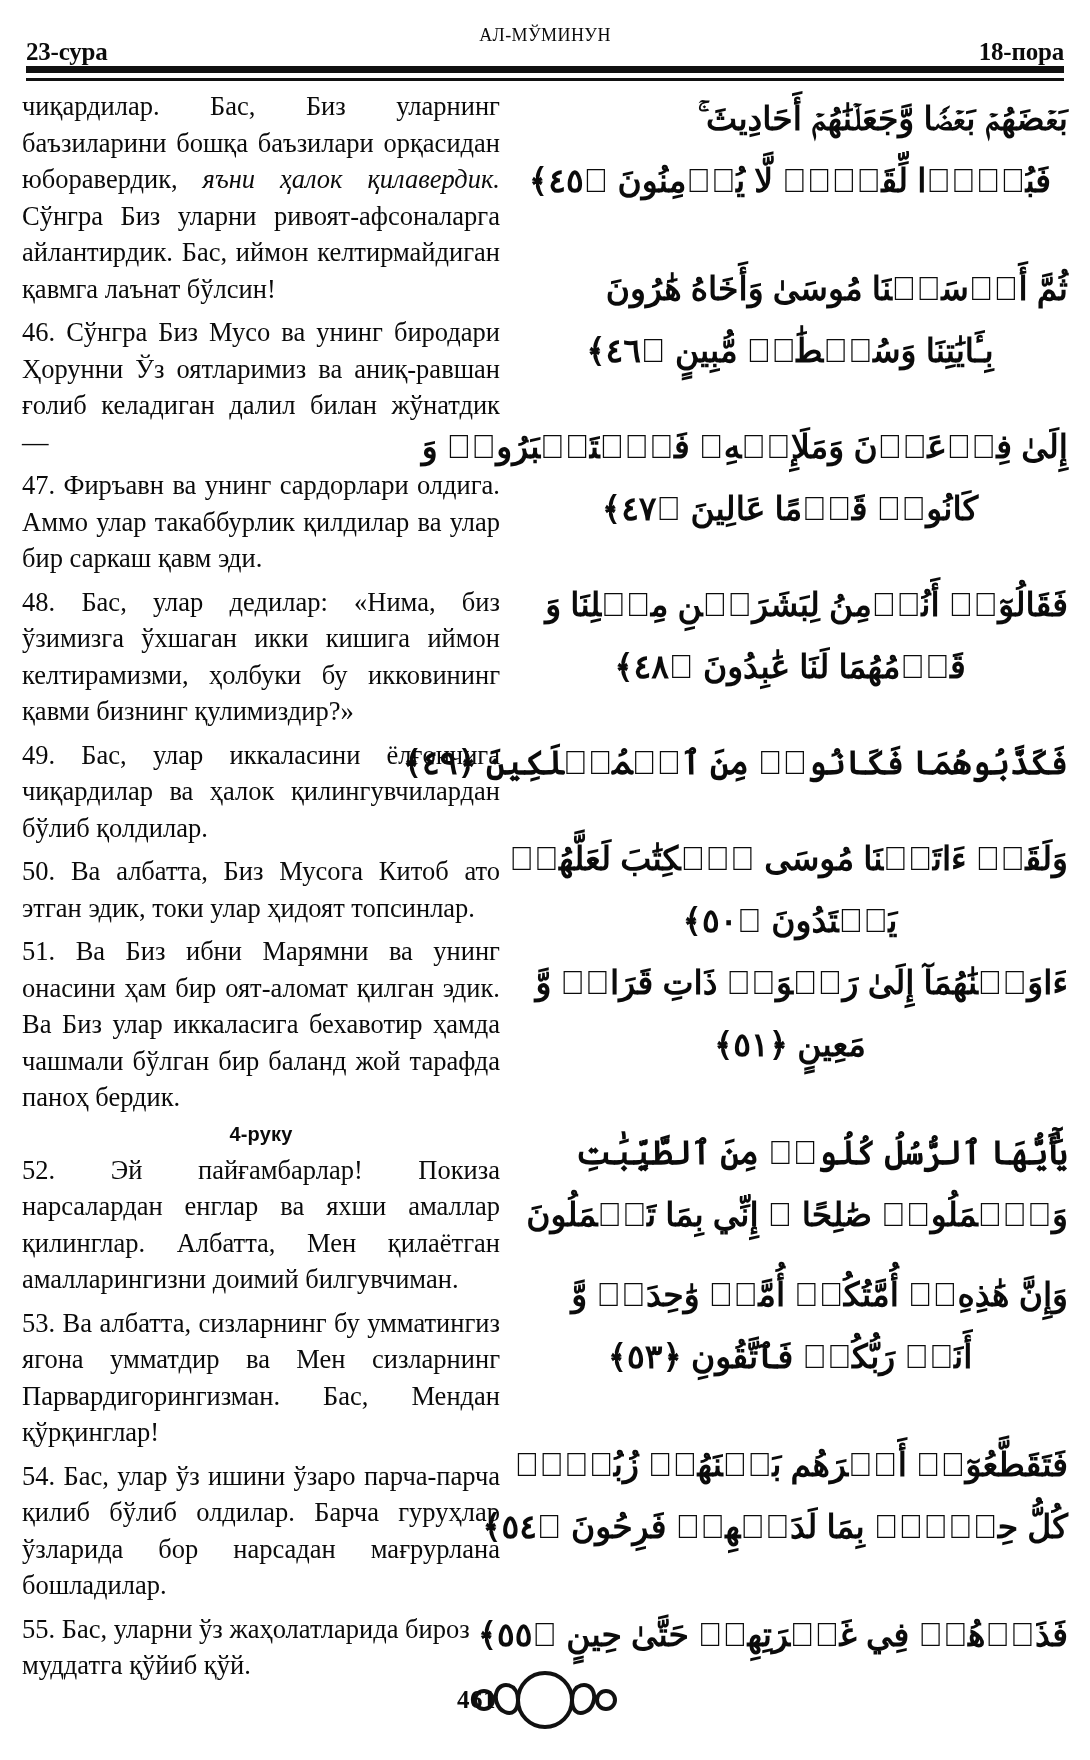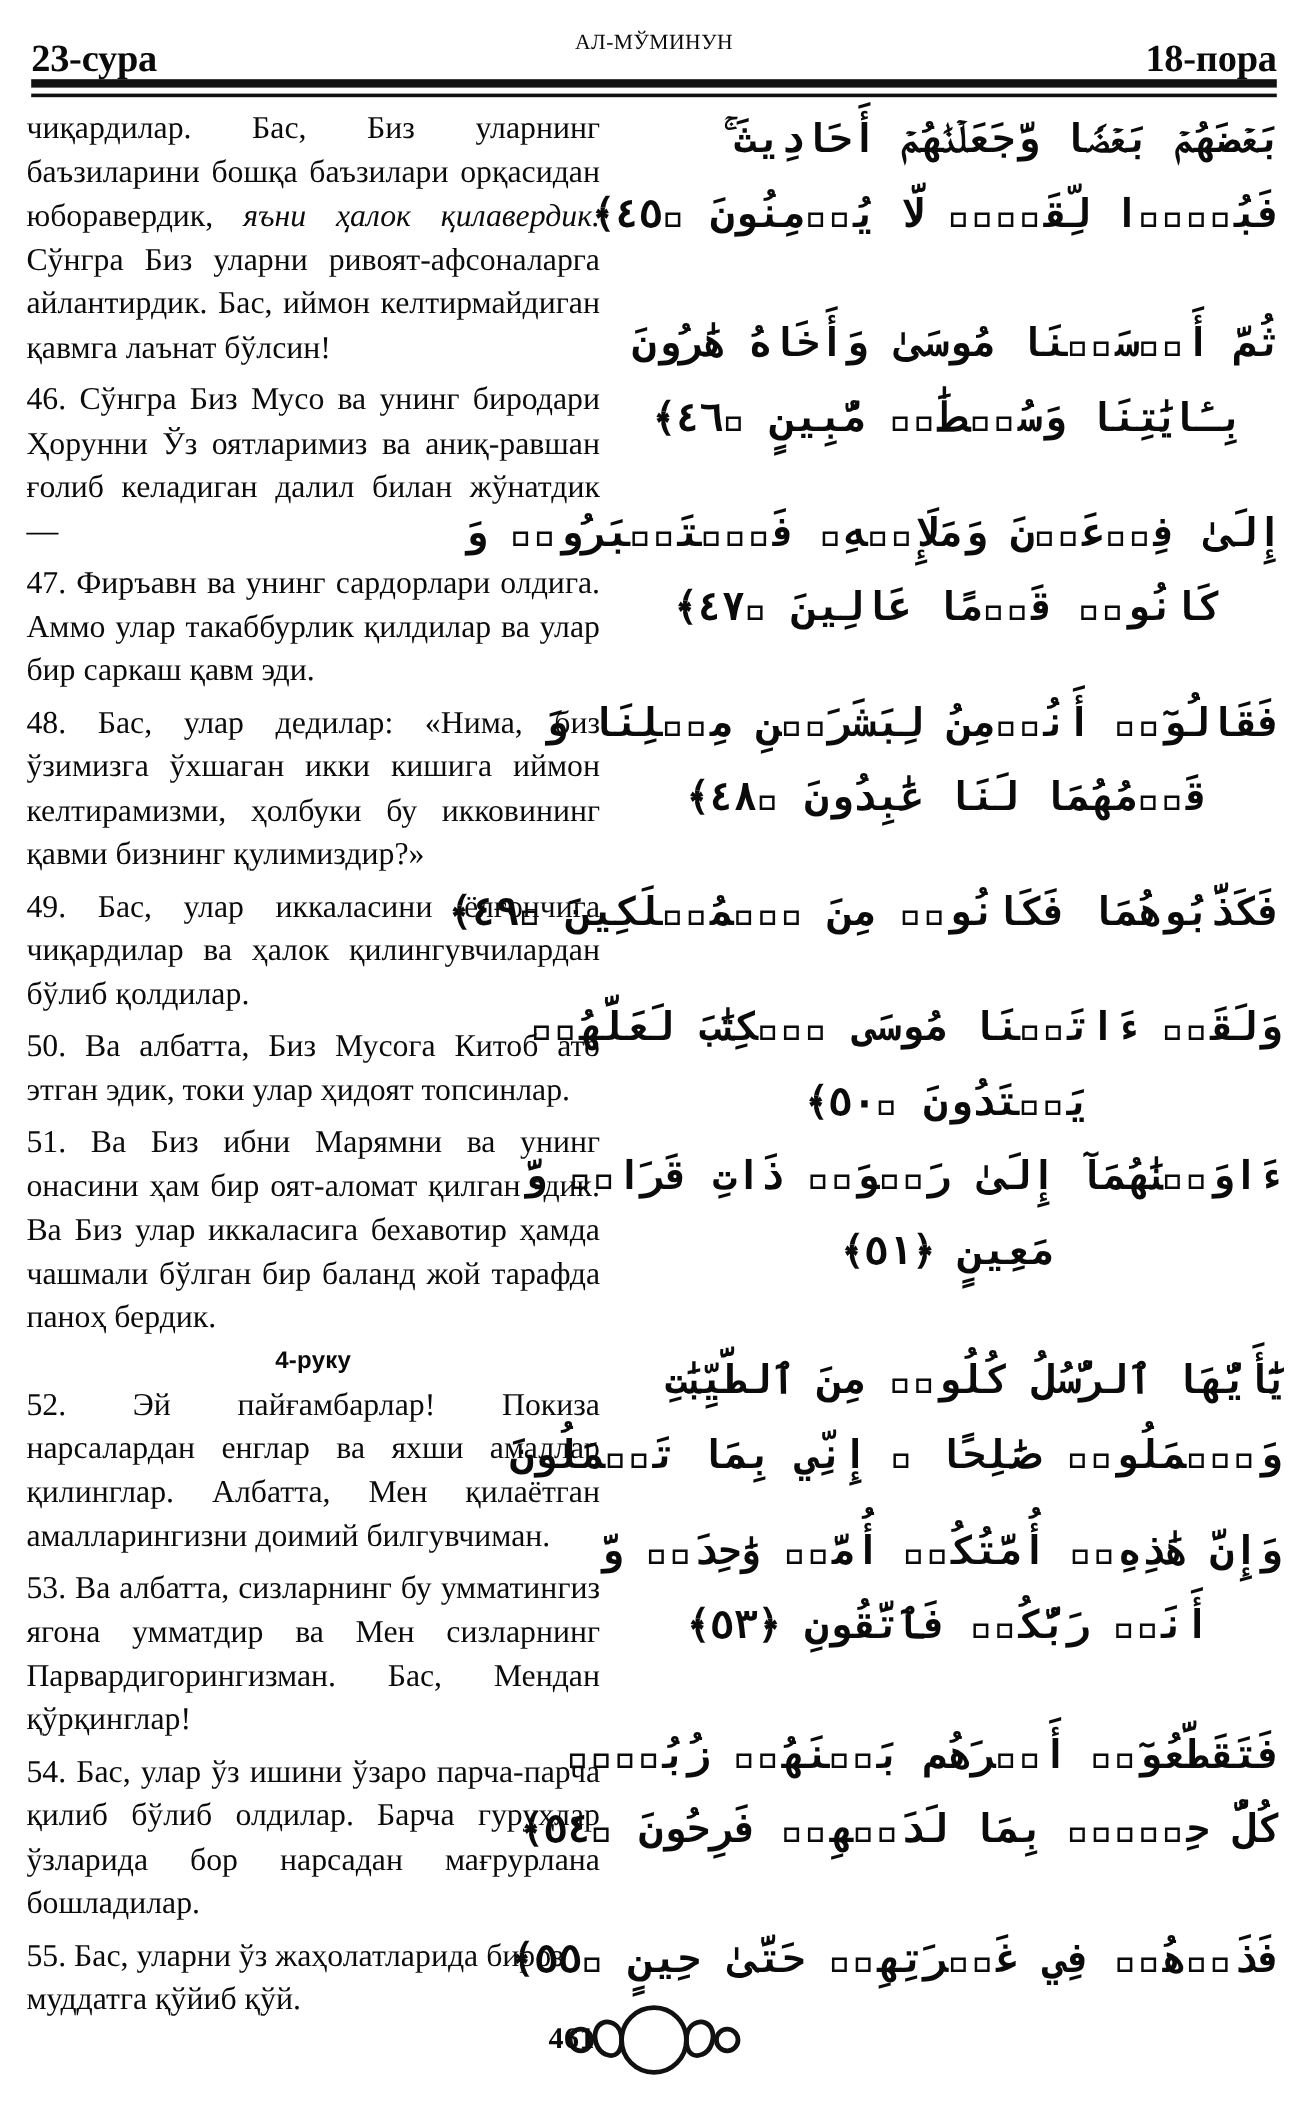--- a/index.html
+++ b/index.html
@@ -31,21 +31,21 @@
     left: 26px;
     right: 26px;
     height: 42px;
     display: flex;
     align-items: flex-end;
     justify-content: space-between;
   }
   .rh-left, .rh-right {
     font-family: "Liberation Serif", "DejaVu Serif", serif;
     font-weight: bold;
-    font-size: 32px;
+    font-size: 25px;
     letter-spacing: -0.2px;
     line-height: 1;
     white-space: nowrap;
   }
   .rh-center {
     font-family: "Liberation Serif", "DejaVu Serif", serif;
     font-weight: normal;
     font-size: 18px;
     letter-spacing: 0.4px;
     line-height: 1;
@@ -112,21 +112,21 @@
     font-size: 20px;
     text-align: center;
     margin: 2px 0 6px 0;
     letter-spacing: 0.2px;
   }
 
   
   .ar-block {
     direction: rtl;
     text-align: justify;
-    font-family: Liberation Mono, monospace;
+    font-family: Liberation Sans, sans-serif;
     font-size: 33px;
     line-height: 62px;
     font-weight: 600;
     margin: 0;
     letter-spacing: 0px;
   }
   .ar-block .ar-line {
     display: block;
     white-space: nowrap;
   }

